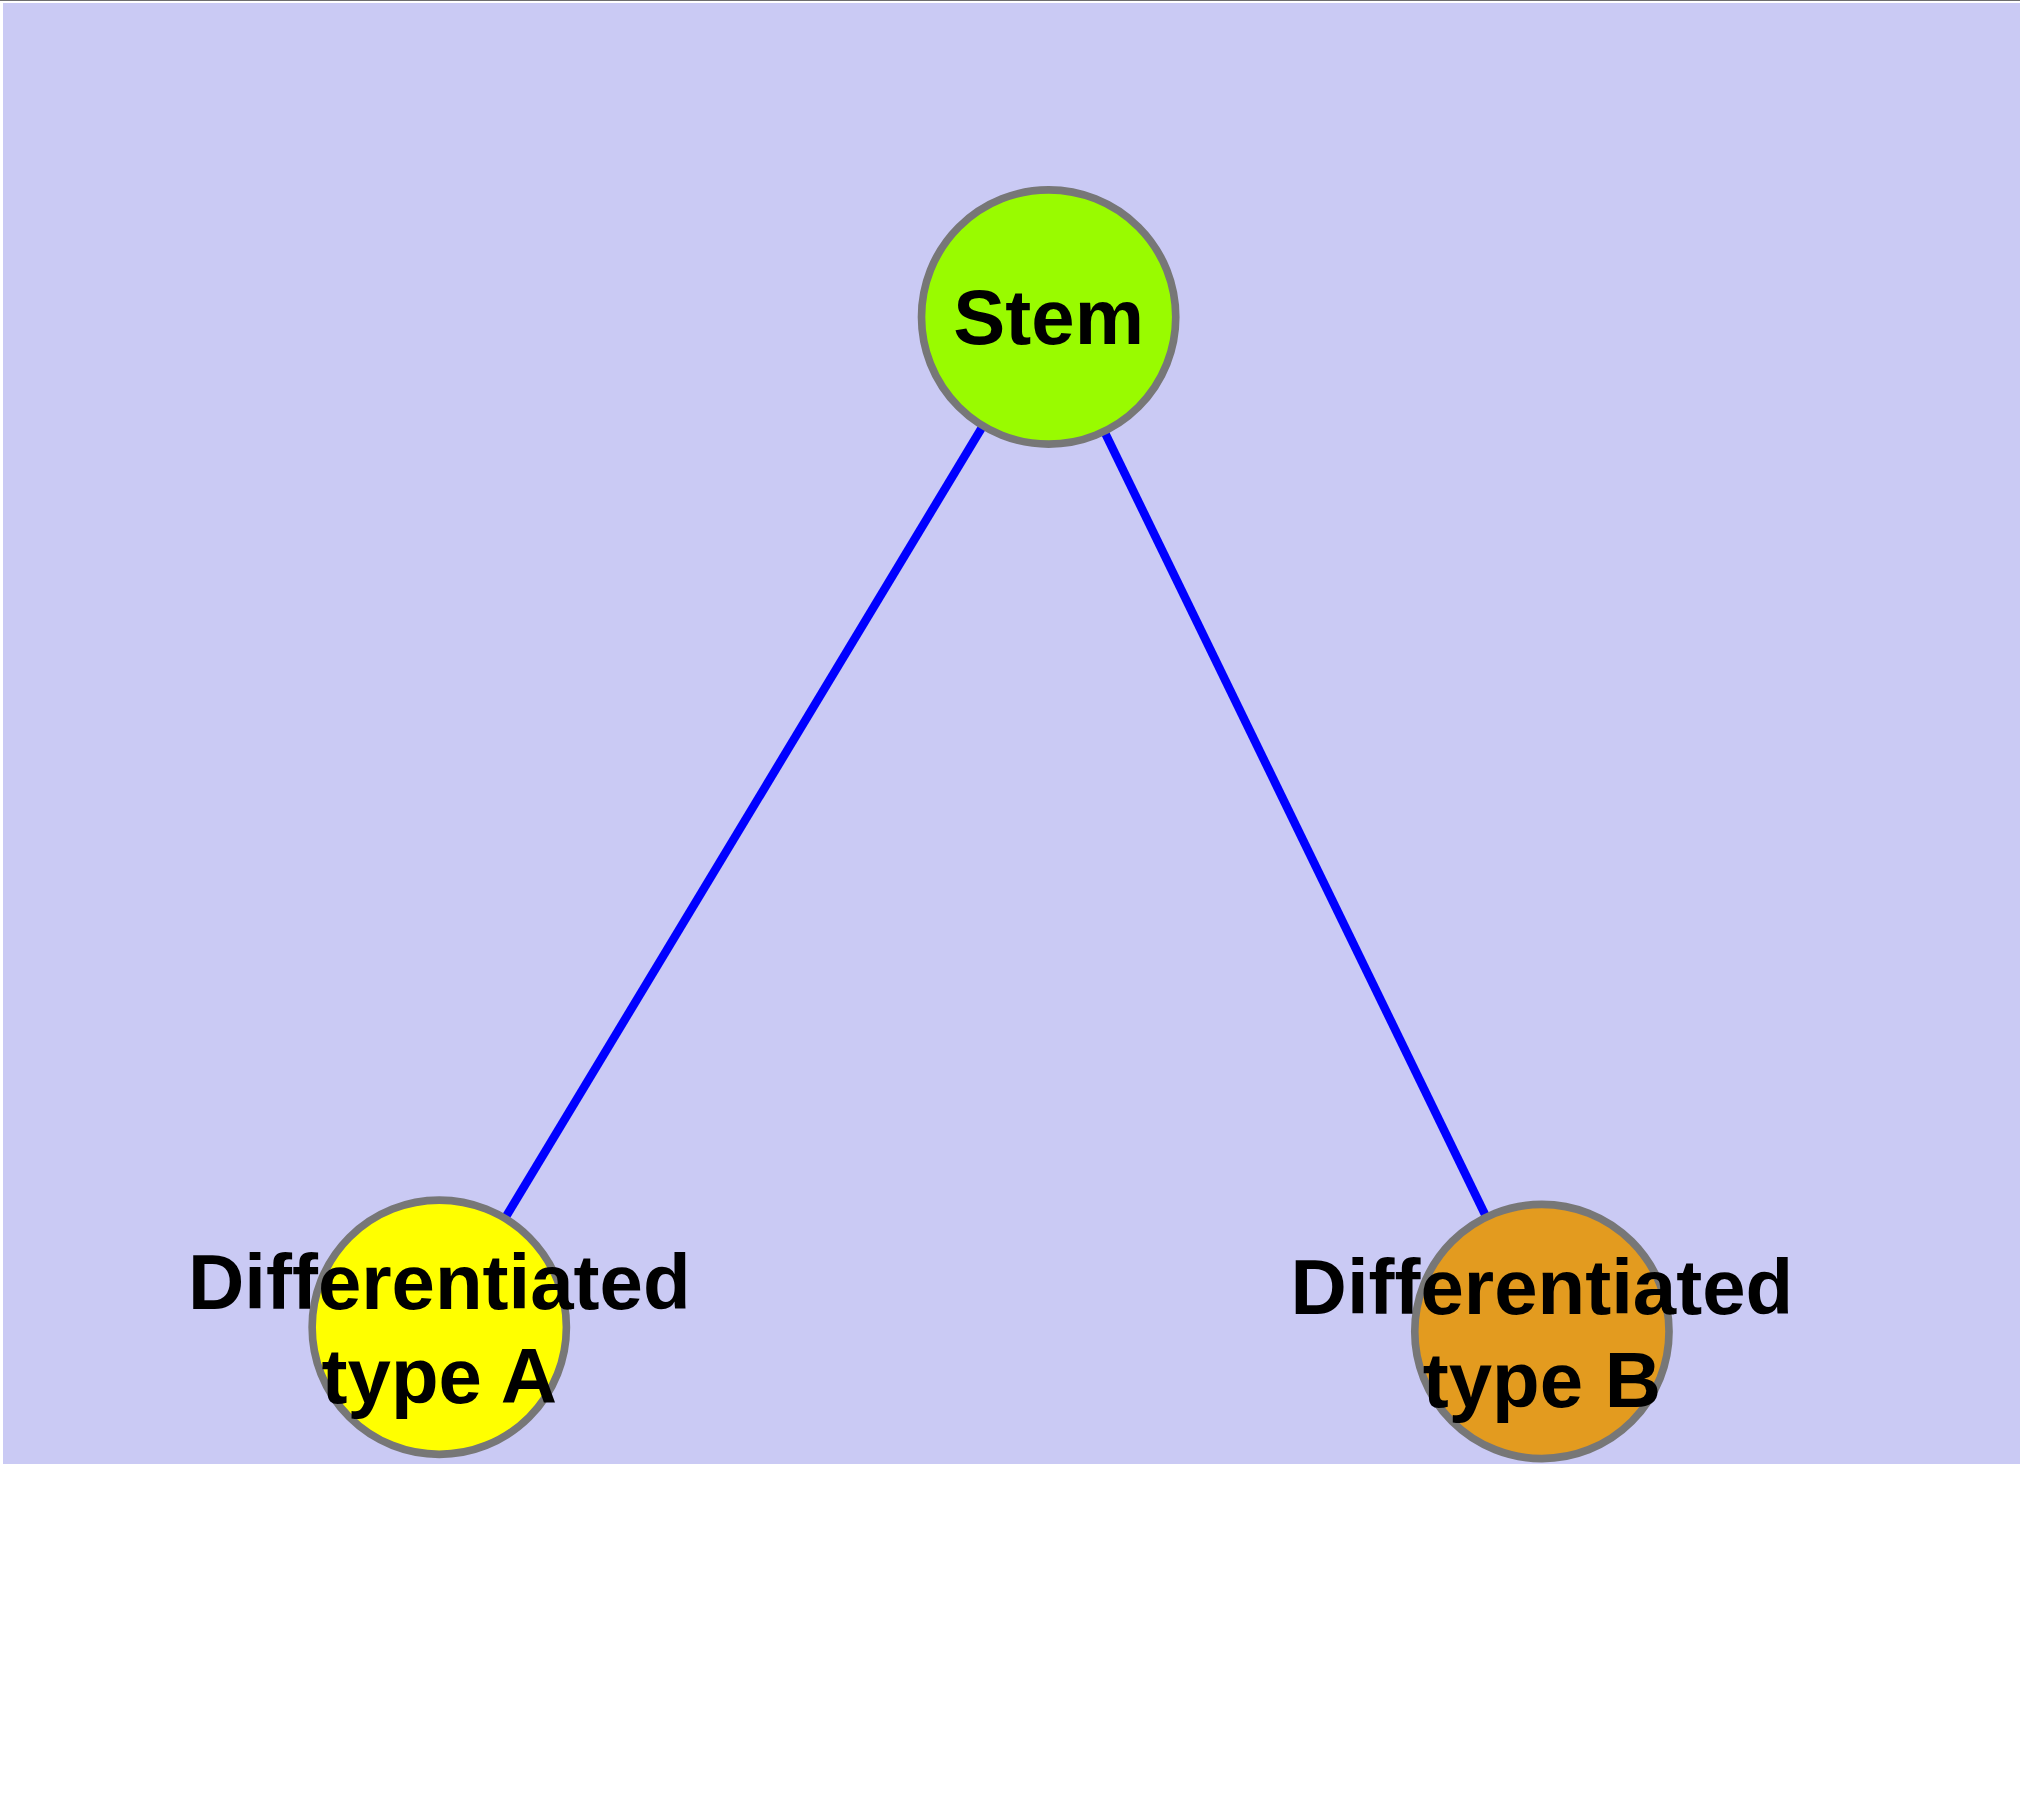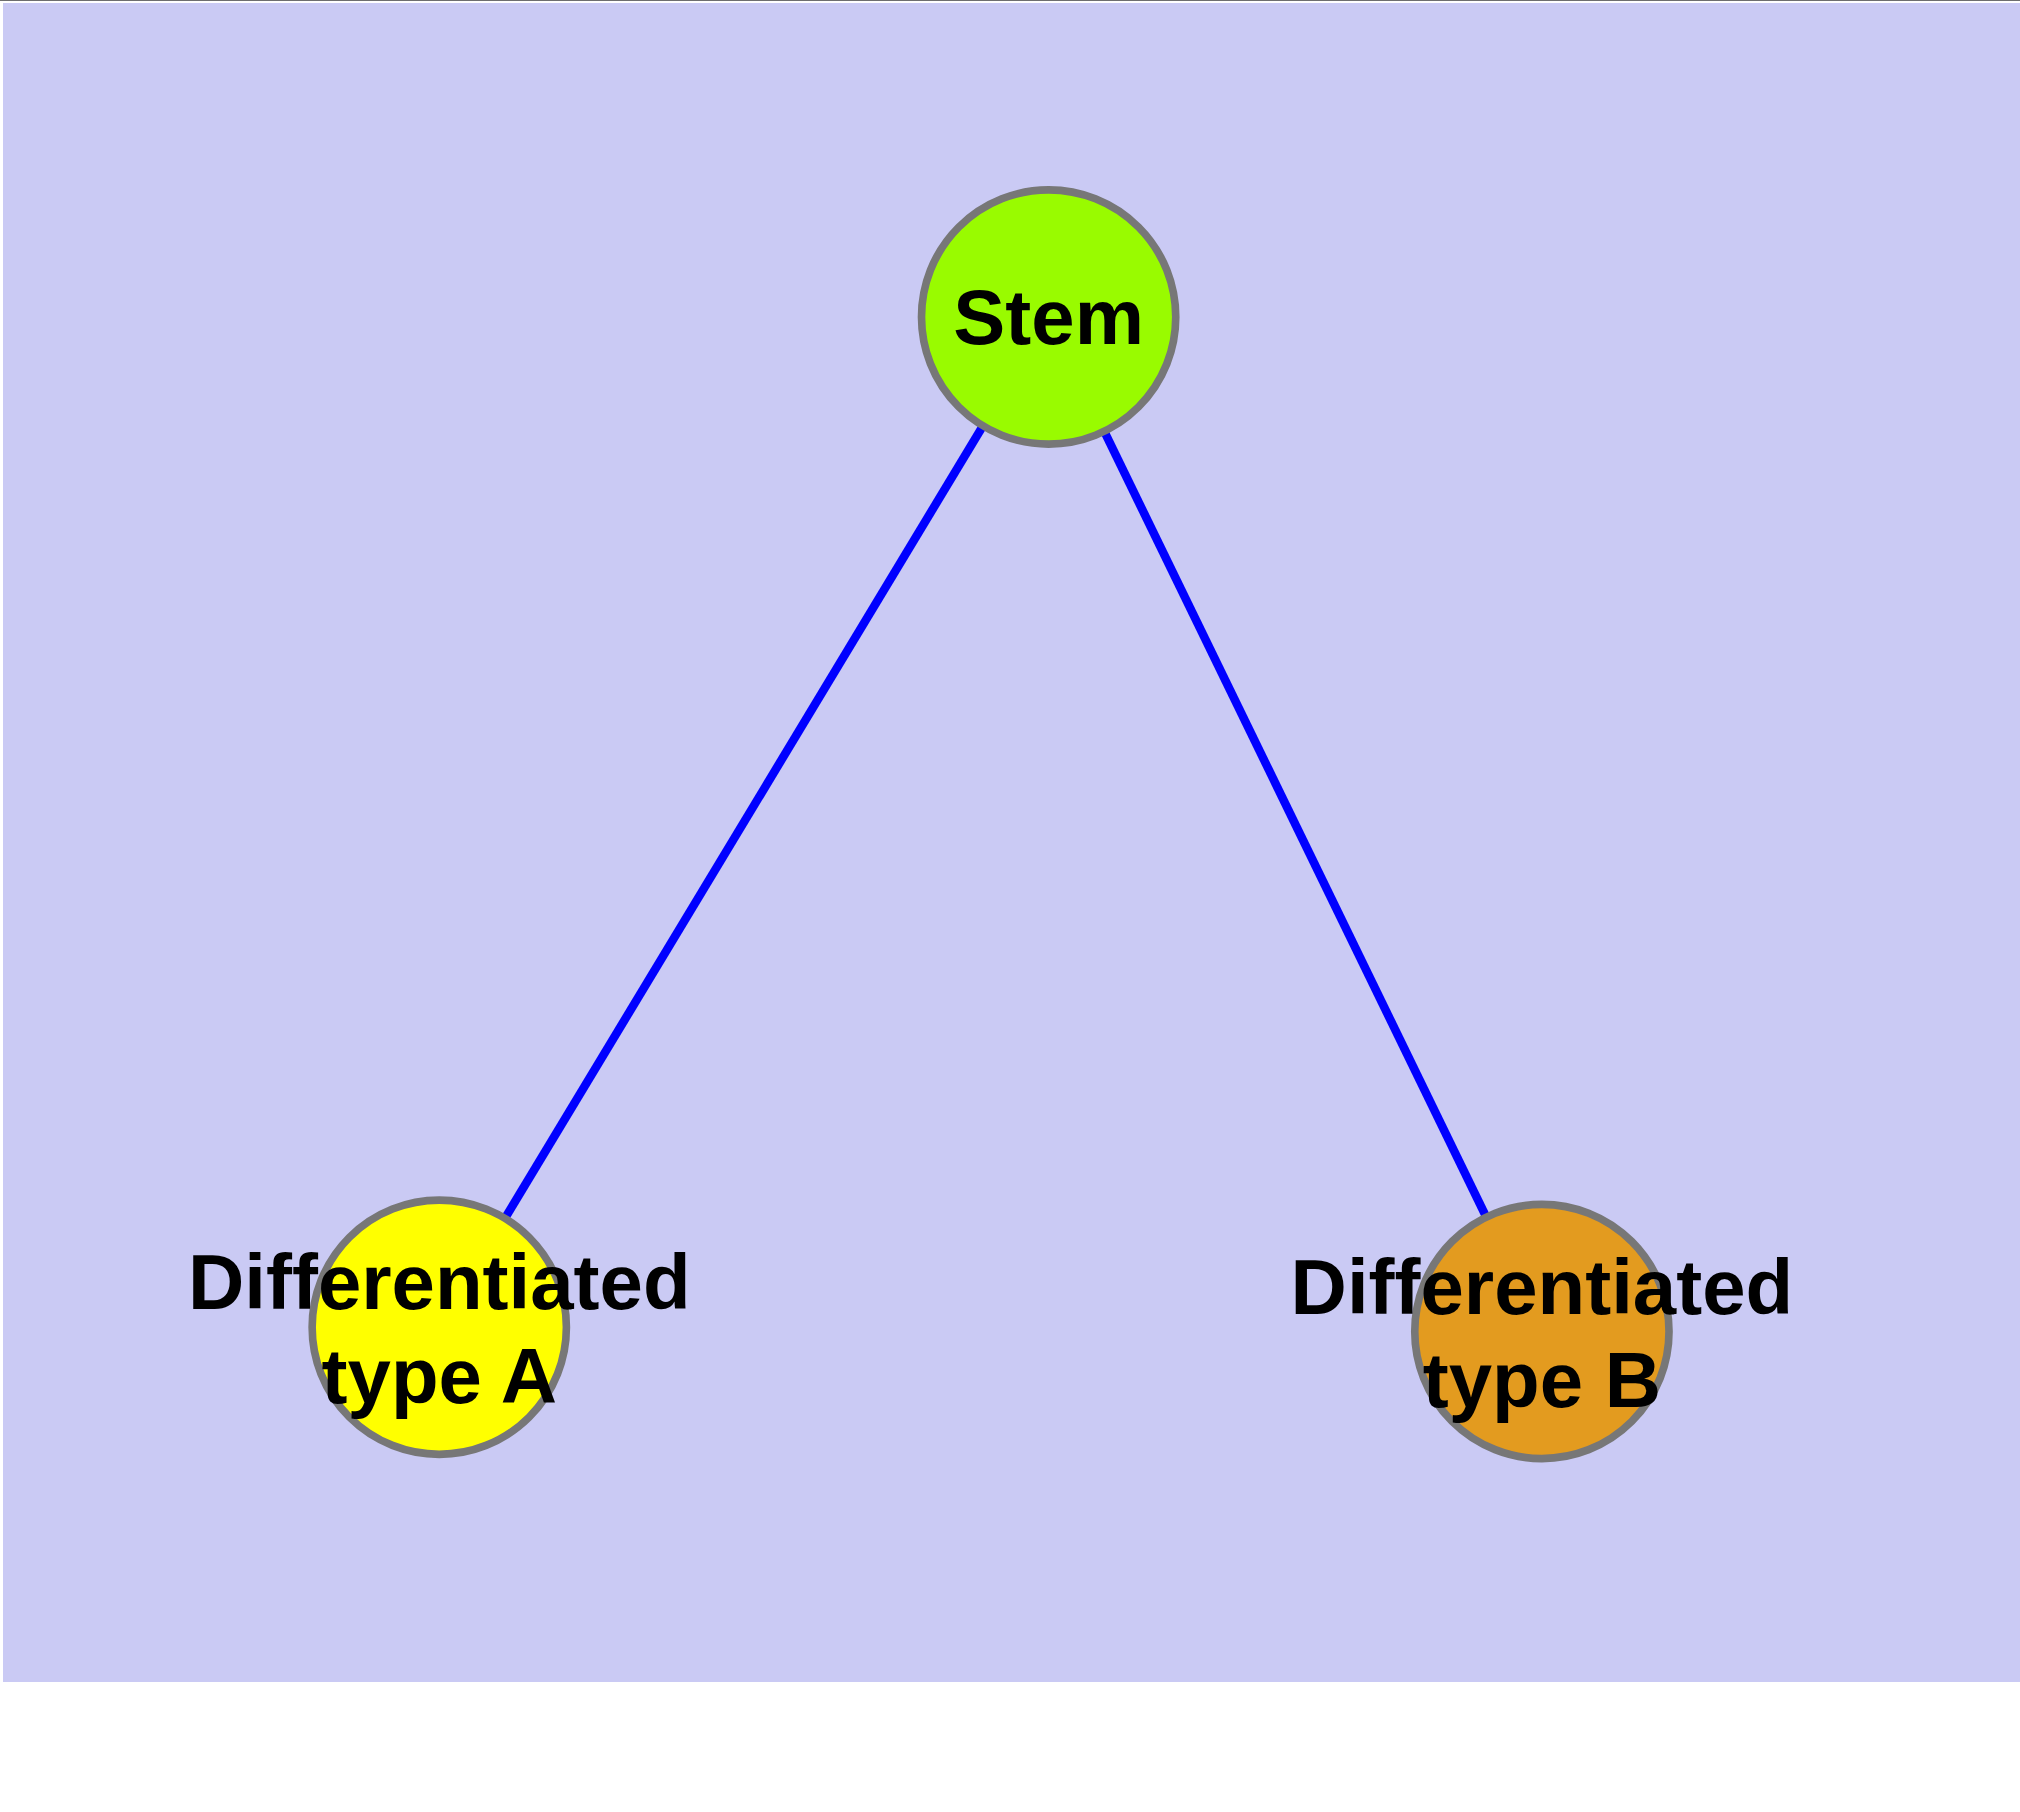--- a/index.html
+++ b/index.html
@@ -3,21 +3,21 @@
 <meta charset="utf-8">
 <style>
   html, body {
     margin: 0;
     padding: 0;
     font-family: "Liberation Sans", sans-serif;
   }
   #stage {
     position: relative;
     width: 2021px;
-    height: 1682px;
+    height: 1464px;
     overflow: hidden;
     background: #c2410c; 
   }
   #stage svg {
     position: absolute;
     inset: 0;
     display: block;
   }
   .edge-line {
     stroke-width: 10px;

